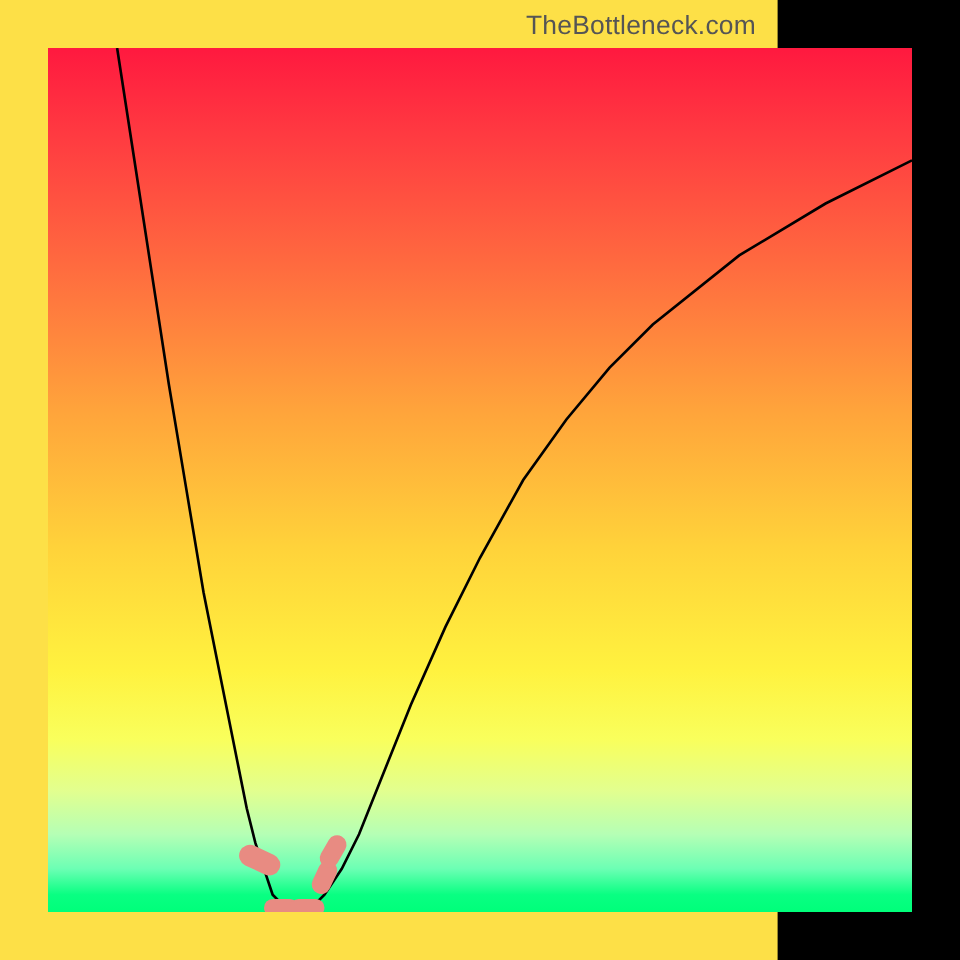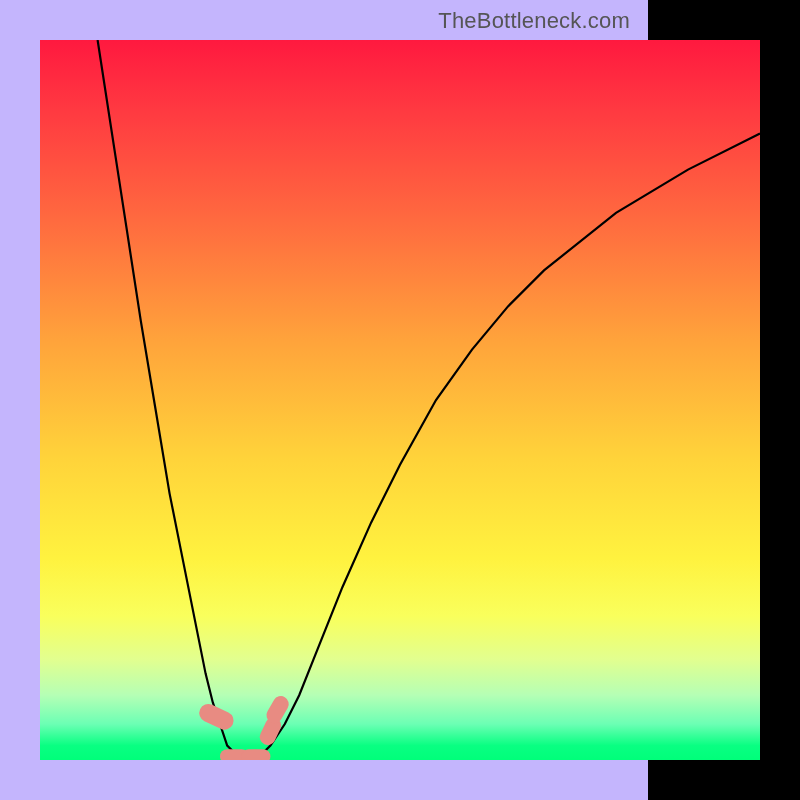--- a/index.html
+++ b/index.html
@@ -7,21 +7,21 @@
     padding: 0;
     width: 800px;
     height: 800px;
     background: #000;
     font-family: Arial, sans-serif;
     position: relative;
   }
   .container {
     width: 648px;
     height: 800px;
-    background: #c4b5fd;
+    background: #fde047;
     position: relative;
     text-align: center;
   }
   .watermark {
     position: absolute;
     top: 8px;
     right: 18px;
     color: #555;
     font-size: 22px;
     font-weight: 500;

